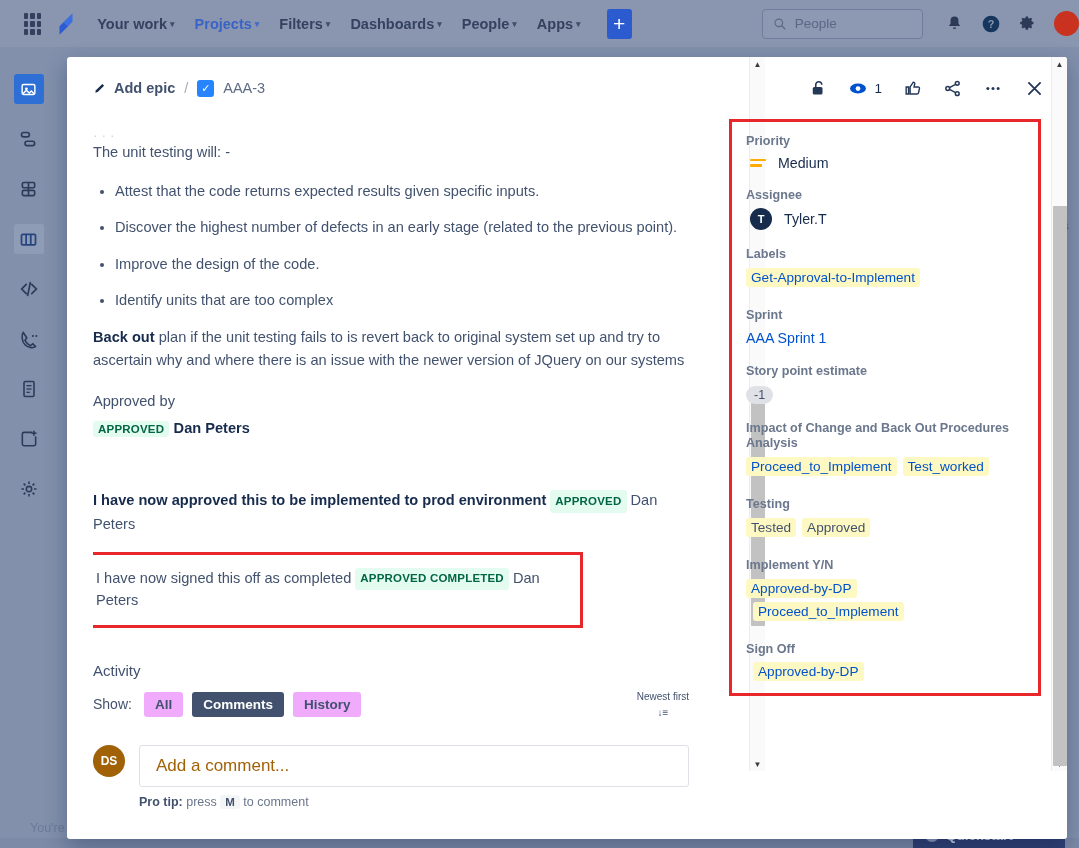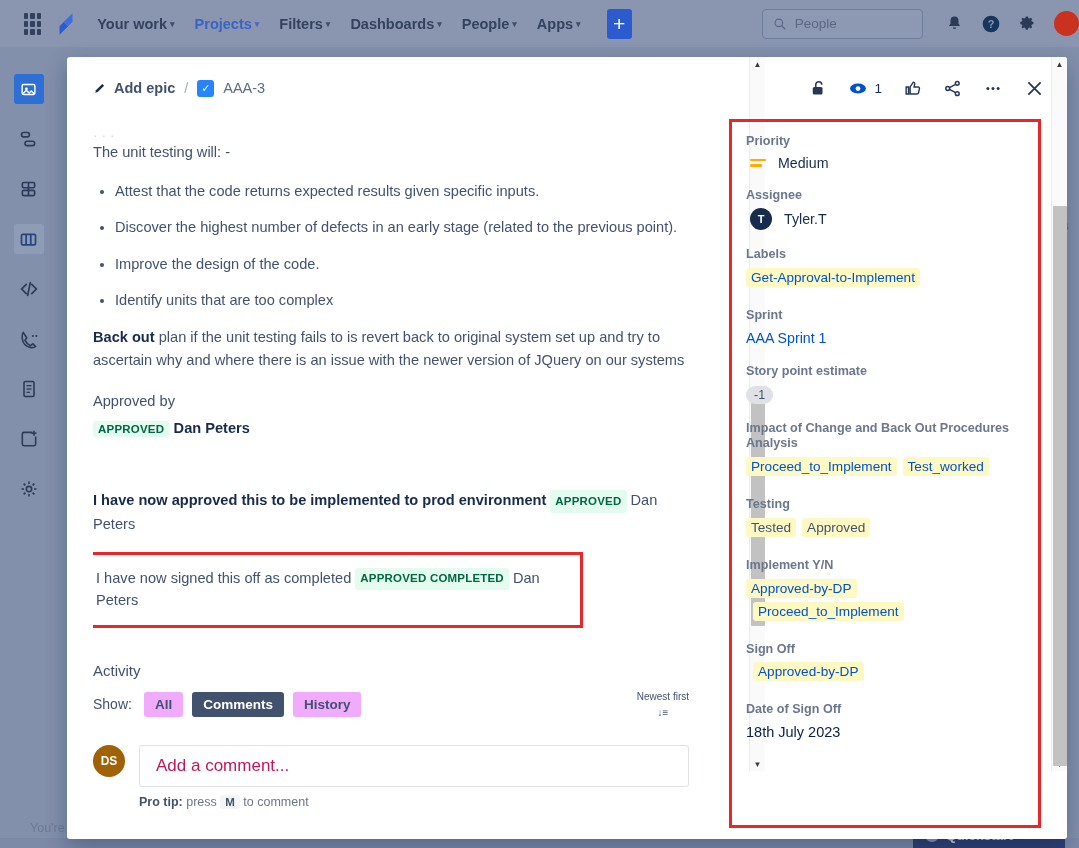--- a/index.html
+++ b/index.html
@@ -130,21 +130,21 @@
   .sort { margin-left: auto; font-size: 10px; color: #42526e; display: flex; align-items: center; gap: 5px; flex-direction: column; }
 
   .comment-row { display: flex; gap: 14px; margin-top: 27px; }
   .avatar-ds {
     width: 32px; height: 32px; border-radius: 50%; background: #a16207; color: #fff;
     font-size: 12px; font-weight: 700; display: flex; align-items: center; justify-content: center;
     flex: 0 0 auto;
   }
   .comment-box {
     flex: 1; height: 42px; border: 1px solid #dfe1e6; border-radius: 3px;
-    display: flex; align-items: center; padding: 0 16px; color: #be185d; font-size: 17px;
+    display: flex; align-items: center; padding: 0 16px; color: #a16207; font-size: 17px;
   }
   .protip { margin: 8px 0 0 46px; font-size: 12.5px; color: #6b778c; }
   .protip .pt { font-weight: 700; color: #42526e; }
   .kbd {
     background: #f4f5f7; border-radius: 3px; padding: 1px 5px; font-size: 11.5px;
     font-weight: 700; color: #42526e;
   }
 
   
   .vbar {
@@ -155,21 +155,21 @@
   .vbar .track { flex: 1; width: 100%; position: relative; }
   .vbar .thumb { position: absolute; left: 1px; width: 14px; background: #c2c2c2; border-radius: 1px; }
   #content-scroll { left: 682px; height: 714px; }
   #panel-scroll  { right: 0; height: 714px; }
 
   
   .panel-col {
     width: 328px; margin-left: 26px; position: relative;
   }
   .panel-red {
-    position: absolute; left: 0; top: 0; width: 312px; height: 709px;
+    position: absolute; left: 0; top: 0; width: 312px; height: 577px;
     border: 3px solid #e8272b; padding: 12px 14px; overflow: hidden;
   }
   .fld { margin-bottom: 17px; }
   .fld-label { font-size: 12.6px; color: #6b778c; font-weight: 600; margin-bottom: 5px; line-height: 1.25; }
   .fld-val { font-size: 14.2px; color: #172b4d; }
   .prio-row { display: flex; align-items: center; gap: 12px; padding-left: 4px; }
   .prio-ico { width: 16px; display: flex; flex-direction: column; gap: 3px; }
   .prio-ico i { display: block; height: 2.6px; background: #ffab00; border-radius: 1px; }
   .prio-ico i:nth-child(2) { width: 12px; }
   .assignee-row { display: flex; align-items: center; gap: 12px; padding-left: 4px; }

